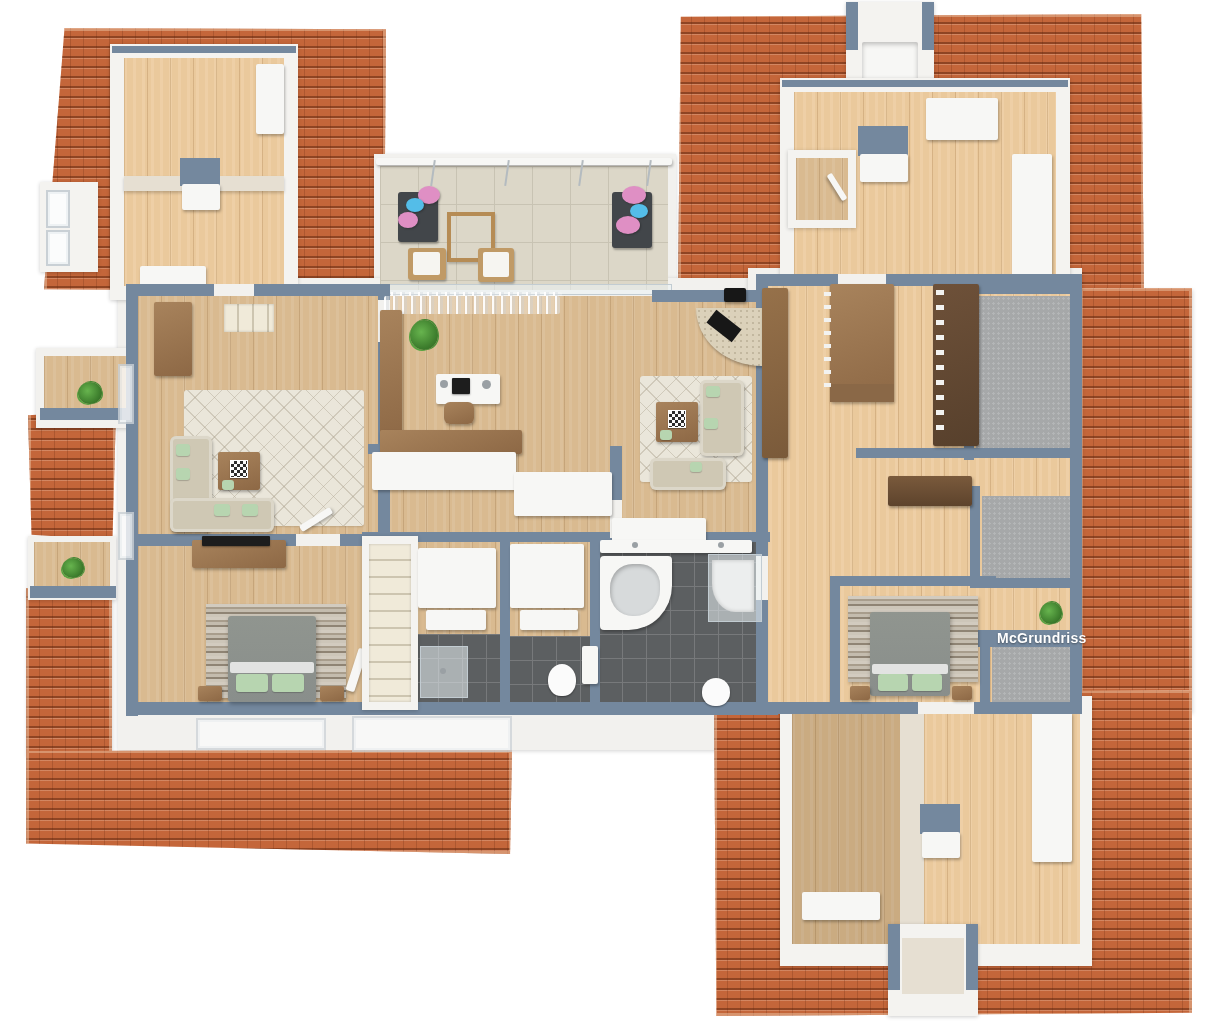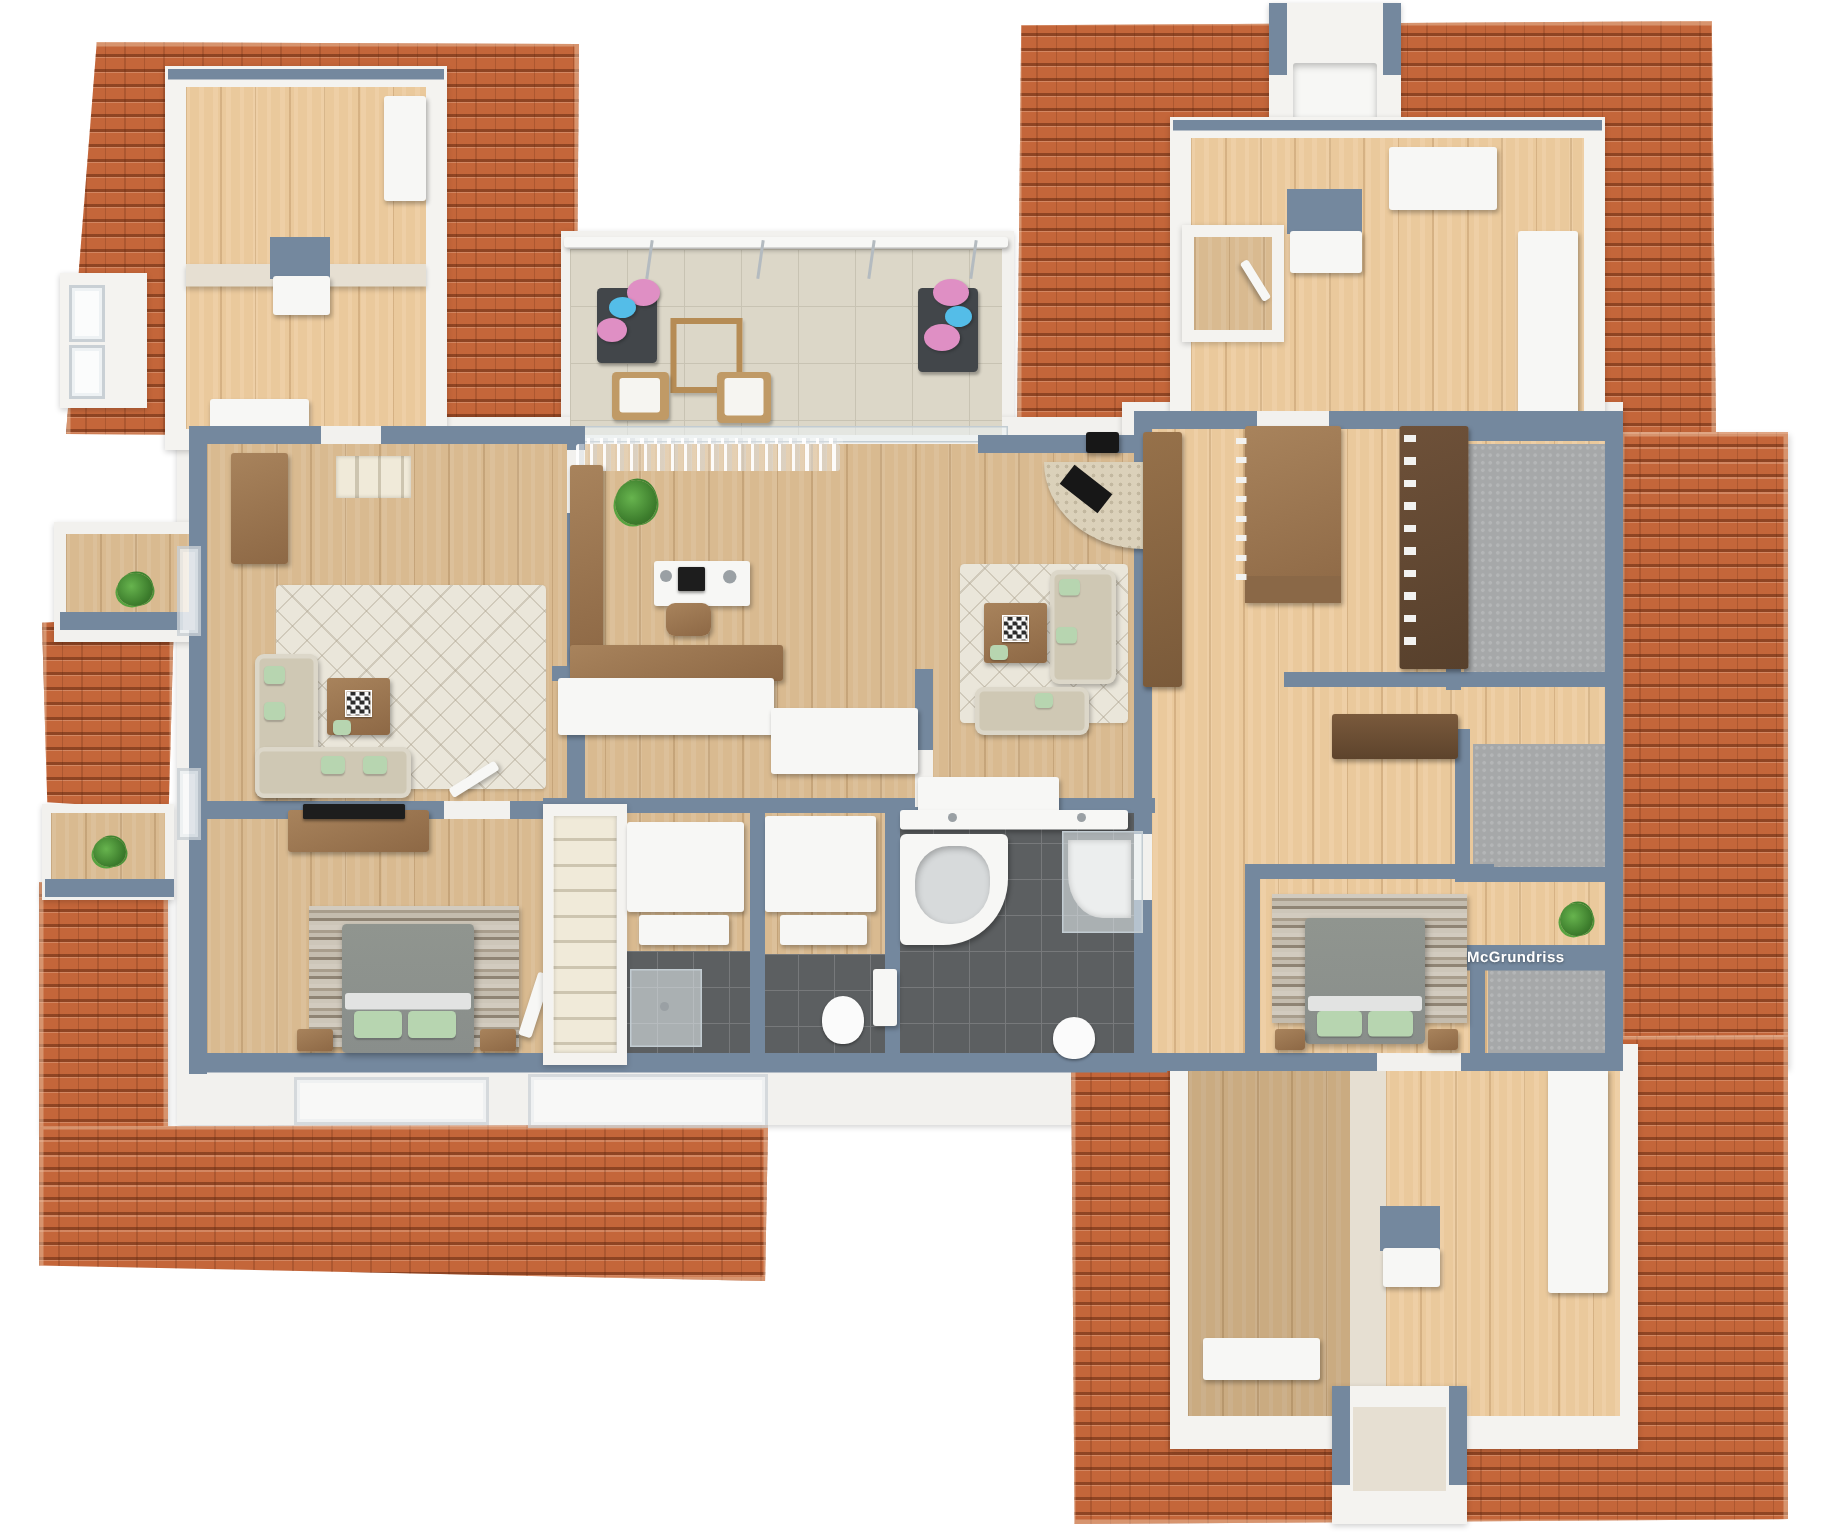--- a/index.html
+++ b/index.html
@@ -67,21 +67,21 @@
   .blob{border-radius:50%;box-shadow:1px 1px 2px rgba(0,0,0,.25);}
   .stand{background:#42464a;border-radius:3px;box-shadow:1px 2px 2px rgba(0,0,0,.3);}
   .checker{background:repeating-conic-gradient(#2b2b2b 0% 25%, #fafafa 0% 50%);background-size:6px 6px;border:1px solid #fff;box-shadow:0 1px 1px rgba(0,0,0,.3);}
   .toilet{background:#fbfbfb;border-radius:50% 50% 46% 46%;box-shadow:0 1px 2px rgba(0,0,0,.4);}
   .bed{background:linear-gradient(180deg,#90958f,var(--bed,#898e8b));border-radius:3px;box-shadow:1px 2px 4px rgba(0,0,0,.3);}
   .window{background:#fbfcfc;border:2px solid #c9d0d5;box-shadow:inset 0 0 0 2px #eef2f4;}
   .dot{border-radius:50%;background:#9aa0a4;}
   .post{background:#b4bbc0;width:2px;}
   .beige{background:var(--beige-wall,#e6dfd2);}
   .tv{background:#1d1d1d;border-radius:1px;box-shadow:0 1px 2px rgba(0,0,0,.4);}
-  .watermark{color:#fff;font-size:10px;font-weight:bold;letter-spacing:.3px;text-shadow:0 1px 2px rgba(0,0,0,.4);line-height:17px;padding-left:0;}
+  .watermark{color:#fff;font-size:14px;font-weight:bold;letter-spacing:.3px;text-shadow:0 1px 2px rgba(0,0,0,.4);line-height:17px;padding-left:19px;}
   .fireplace{background:#dbd1ba;background-image:radial-gradient(rgba(120,105,80,.25) 1px,rgba(0,0,0,0) 1.5px);background-size:6px 6px;border-bottom-left-radius:100% 100%;box-shadow:1px 2px 3px rgba(0,0,0,.3);}
 </style>
 </head>
 <body>
 
 <div class="scene">
 
   <div class="abs roof" style="left:44px;top:28px;width:342px;height:264px;clip-path:polygon(6% 0,100% 0.5%,99.4% 100%,0 99%);"></div>
   <div class="abs roof" style="left:678px;top:14px;width:466px;height:280px;clip-path:polygon(0.6% 1%,99.4% 0,100% 100%,0 99%);"></div>
   <div class="abs roof" style="left:1080px;top:288px;width:112px;height:424px;"></div>

